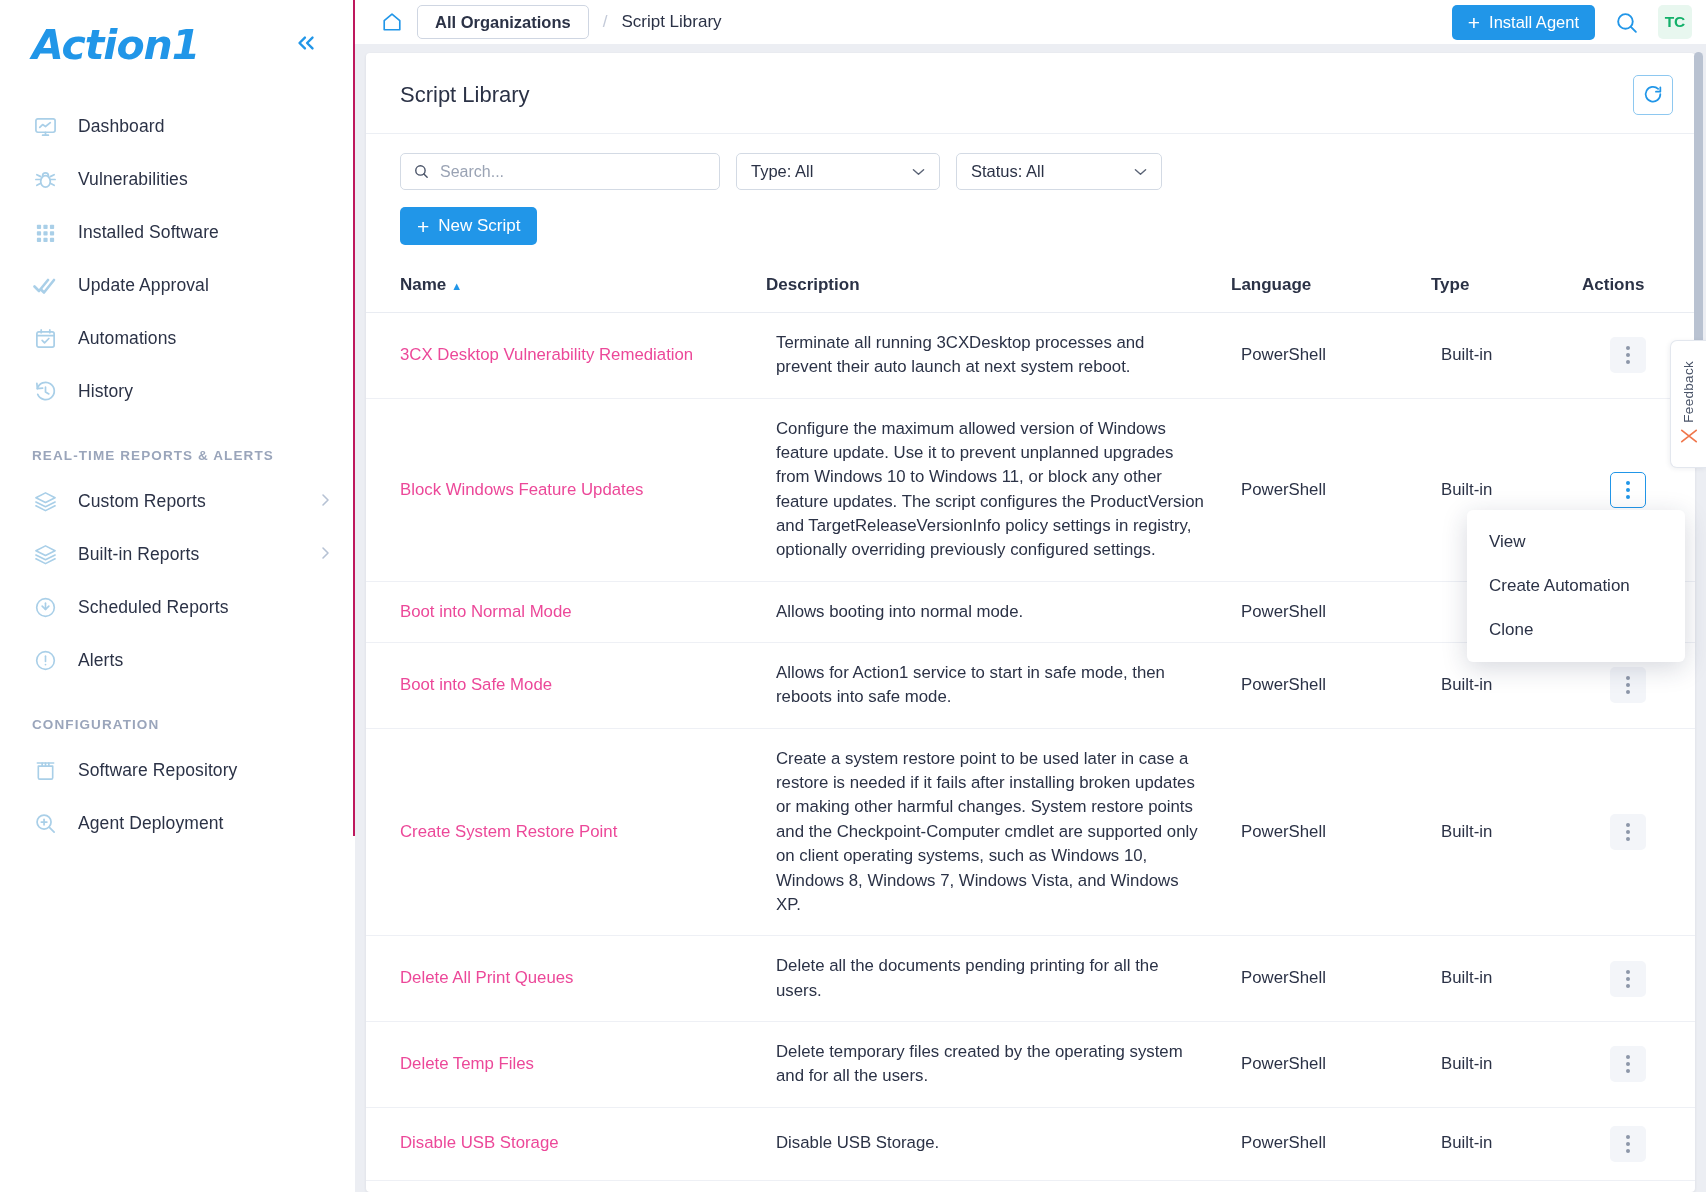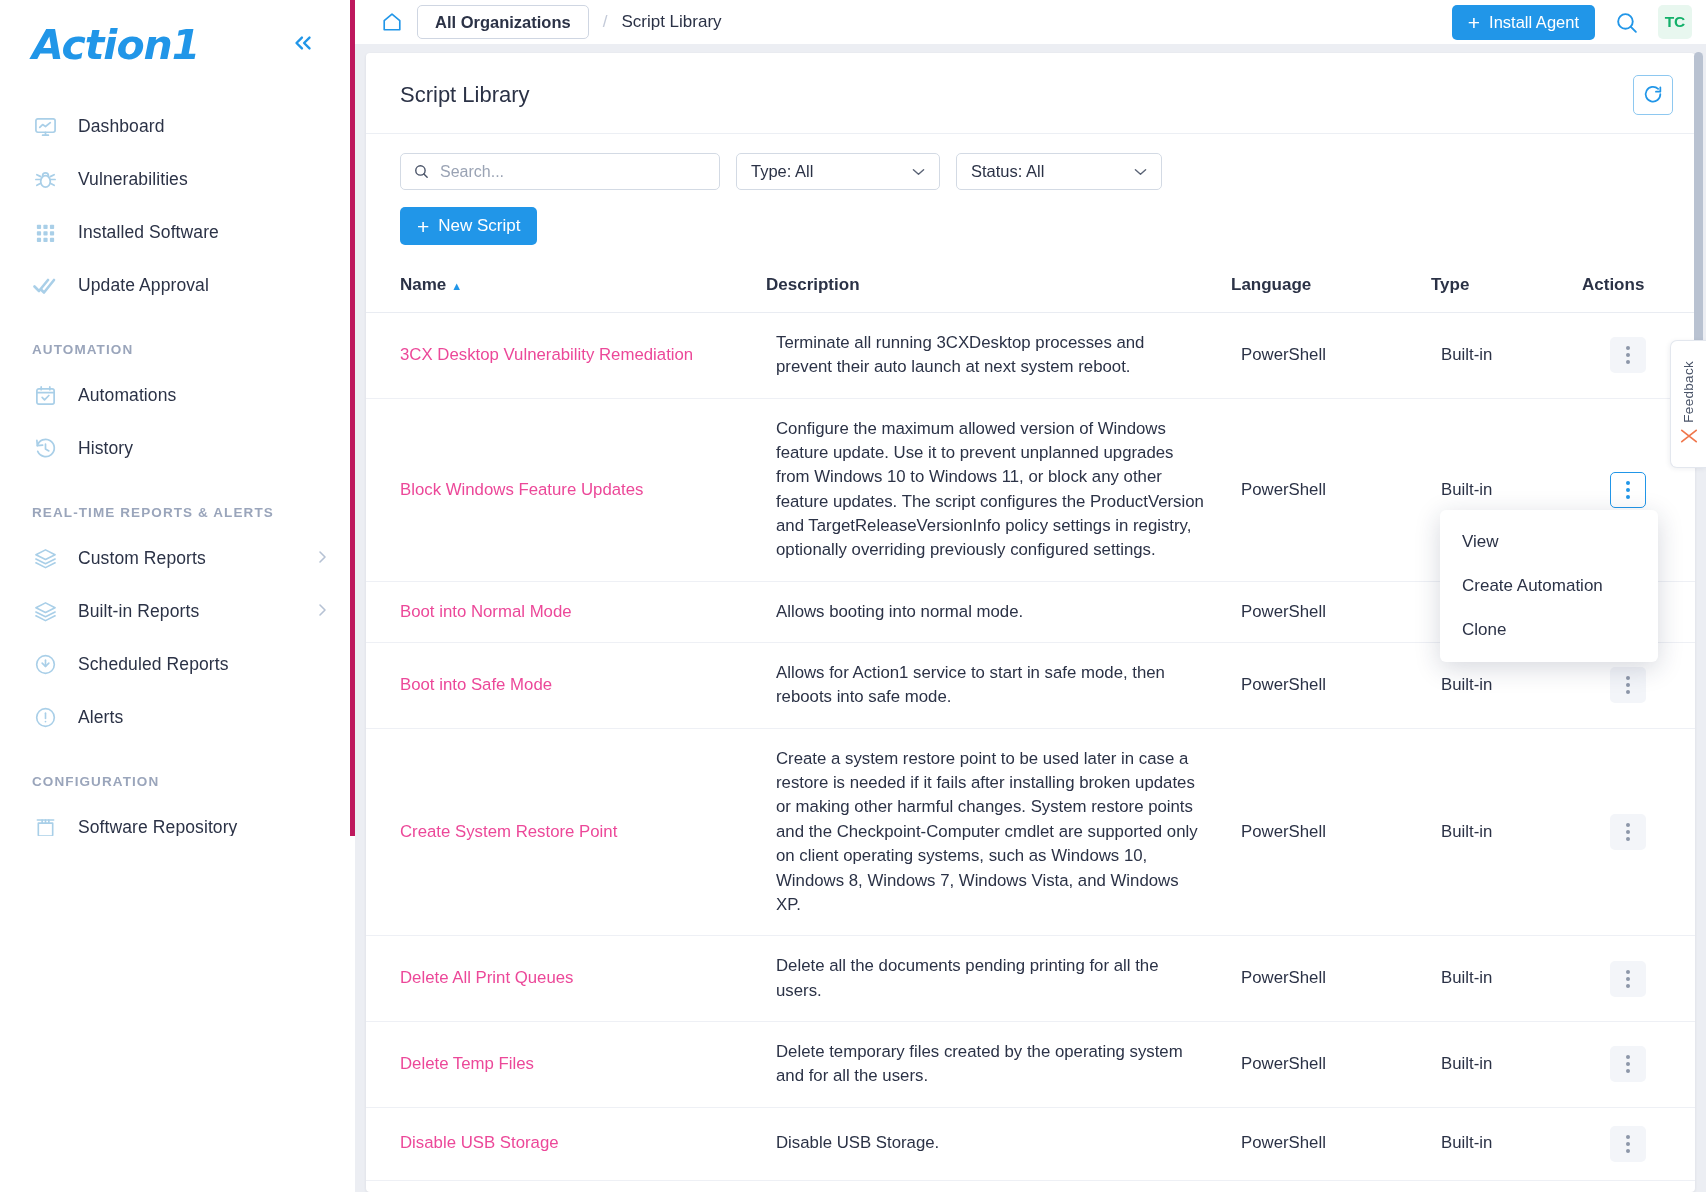--- a/index.html
+++ b/index.html
@@ -9,21 +9,21 @@
     font-family: "Liberation Sans", sans-serif;
     background: #ffffff;
     color: #262d44;
   }
   .app { display: flex; width: 1706px; height: 1192px; position: relative; }
 
   
   .sidebar {
     width: 355px; min-width: 355px; height: 836px;
     background: #ffffff;
-    border-right: 5px solid #be185d;
+    border-right: 2px solid #be185d;
     position: relative;
     overflow: hidden;
   }
   .brand-row {
     height: 90px; display: flex; align-items: center;
     padding: 0 28px 0 32px; justify-content: space-between;
   }
   .brand-logo {
     font-size: 41px; font-weight: 700; color: #2196e8;
     letter-spacing: -1px; font-style: italic;
@@ -275,21 +275,20 @@
       <div class="nav-item">
         <span class="ico">
           <svg width="24" height="24" viewBox="0 0 24 24" fill="none" stroke="#a9cfe8" stroke-width="2.6" stroke-linecap="round" stroke-linejoin="round">
               <polyline points="1.5,12.5 6,17 15,6"></polyline>
               <polyline points="8,15.5 11,18.5 21,6"></polyline>
             </svg>
         </span>
         <span class="lbl">Update Approval</span>
       </div>
 
-      <div class="nav-section">AUTOMATION</div>
 
       <div class="nav-item">
         <span class="ico">
           <svg width="23" height="23" viewBox="0 0 24 24" fill="none" stroke="#a9cfe8" stroke-width="1.8" stroke-linecap="round" stroke-linejoin="round">
               <rect x="3" y="5" width="18" height="16" rx="2"></rect>
               <line x1="3" y1="9" x2="21" y2="9"></line>
               <line x1="7.5" y1="3" x2="7.5" y2="6"></line>
               <line x1="16.5" y1="3" x2="16.5" y2="6"></line>
               <polyline points="8.5,14 11,16.5 15.5,12"></polyline>
             </svg>
@@ -631,21 +630,21 @@
                   
                 </td>
               </tr>
 
             </tbody>
           </table>
         </div>
 
       </div>
 
-      <div class="ctx-menu" style="top: 465.719px; left: 1085px;">
+      <div class="ctx-menu" style="top: 465.719px; left: 1112px;">
         <div class="ctx-item">View</div>
         <div class="ctx-item">Create Automation</div>
         <div class="ctx-item">Clone</div>
       </div>
     </div>
 
     <div class="vscroll-track"></div>
     <div class="vscroll"></div>
 
     <div class="feedback-tab">

